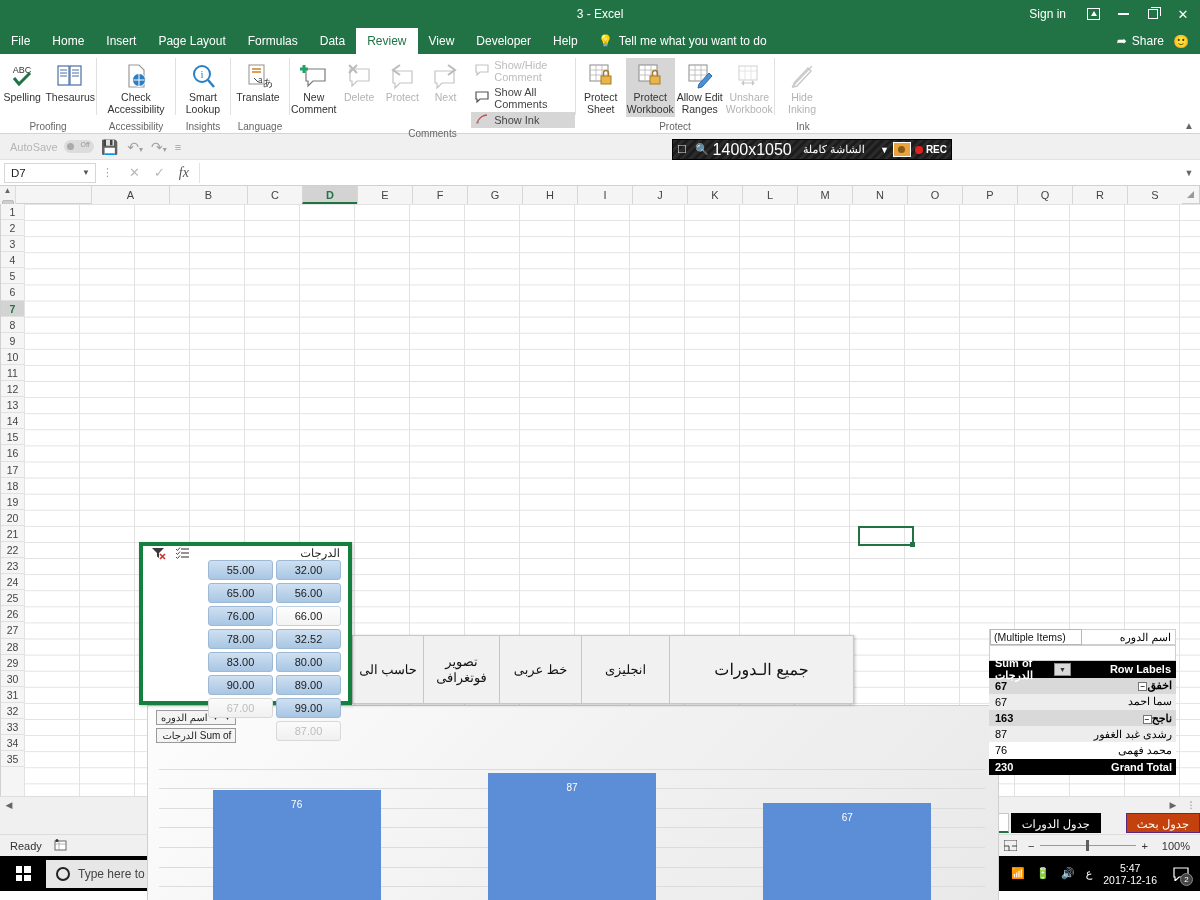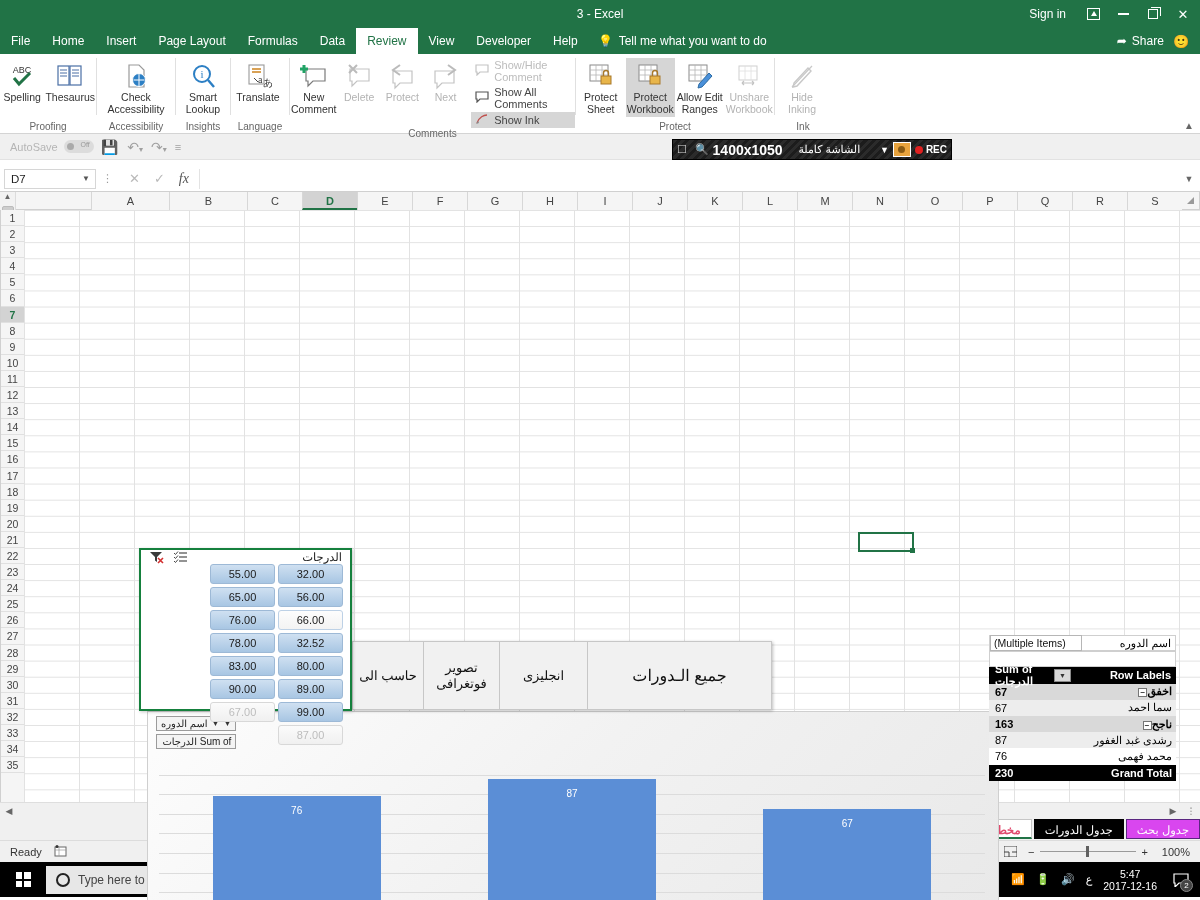--- a/index.html
+++ b/index.html
@@ -69,42 +69,42 @@
 
   
   .recorder {
     position:absolute; left:672px; top:85px; width:280px; height:21px;
     background:
       repeating-linear-gradient(135deg,#2b2b2b 0 3px,#1c1c1c 3px 6px);
     border:1px solid #000;
     display:flex; align-items:center; z-index:50; color:#fff; font-size:10px;
   }
   .rec-ico { padding:0 4px; font-size:11px; color:#ddd; }
-  .rec-res { color:#fff; font-size:14px;font-weight:bold; }
+  .rec-res { color:#fff; font-size:16px; }
   .rec-mid { flex:1; text-align:center; color:#fff; font-size:11px; direction:rtl;}
   .rec-caret { color:#fff; font-size:9px; padding:0 4px;}
   .rec-cam { width:18px;height:15px;border:1px solid #fff; background:#e8a33d; display:flex;align-items:center;justify-content:center;}
   .rec-cam i { display:block;width:7px;height:7px;border-radius:50%;background:#8a5a12;}
   .rec-label { display:flex;align-items:center;gap:3px;padding:0 4px;font-weight:bold;font-size:10px;}
   .rec-dot { width:8px;height:8px;border-radius:50%;background:#e02020;display:inline-block;}
 
   
   .qat {
     height:26px; background:#f0f0f0; display:flex; align-items:center;
     gap:8px; padding-left:10px; border-bottom:1px solid #e2e2e2;
   }
   .autosave { font-size:11px; color:#b5b5b5; display:flex; align-items:center; gap:6px;}
   .as-toggle { width:30px;height:13px;border-radius:7px;background:#dcdcdc;position:relative;font-size:7px;color:#999;}
   .as-toggle:before{content:"";position:absolute;left:3px;top:3px;width:7px;height:7px;border-radius:50%;background:#aaa;}
   .as-toggle span{position:absolute;right:4px;top:1px;font-size:7px;}
   .qat-ico { font-size:14px; color:#a0a0a0; }
   .qat-ico.save { color:#8d45a8; }
 
   
-  .fbar { height:26px; background:#fff; display:flex; align-items:center; border-bottom:1px solid #d0d0d0;margin-top:6px;}
+  .fbar { height:26px; background:#fff; display:flex; align-items:center; border-bottom:1px solid #d0d0d0;}
   .namebox {
     width:92px; height:20px; margin-left:4px; border:1px solid #d6d6d6; background:#fff;
     display:flex; align-items:center; font-size:11.5px; padding-left:6px; color:#222;
   }
   .namebox .cv { flex:1; }
   .namebox .cdrop { font-size:8px; color:#555; padding-right:5px;}
   .fbar-dots { color:#999; font-size:11px; padding:0 6px;}
   .fbtns { display:flex; gap:14px; padding:0 10px; color:#b9b9b9; font-size:13px; align-items:center;}
   .fbtns .fx { font-style:italic; color:#555; font-family:Liberation Serif, serif; font-size:14px;}
   .finput { flex:1; height:20px; border-left:1px solid #e3e3e3; background:#fff;}
@@ -137,21 +137,21 @@
   }
   .active-cell {
     position:absolute; left:858px; top:322px; width:56px; height:20px;
     border:2px solid #217346; background:transparent; z-index:8;
   }
   .active-cell:after{content:"";position:absolute;right:-3px;bottom:-3px;width:5px;height:5px;background:#217346;}
 
   
   .slicer {
     position:absolute; left:139px; top:356px; width:213px; height:163px;
-    background:#fff; border:2px solid #15803d; z-index:20;
+    background:#fff; border:4px solid #15803d; z-index:20;
     box-shadow:1px 1px 3px rgba(0,0,0,.22);
     display:flex; flex-direction:column;
   }
   .slicer-head { height:26px; display:flex; align-items:center; padding:0 8px; direction:rtl;}
   .slicer-title { flex:1; font-size:11.5px; color:#222; text-align:right; }
   .slicer-ico { display:flex; gap:8px; direction:ltr; }
   .sico { width:16px;height:14px; position:relative;}
   .slicer-grid { flex:1; display:flex; flex-wrap:wrap; direction:rtl; padding:0 7px; align-content:flex-start; gap:3px 3px;}
   .sitem {
     width:65px; height:20px; line-height:18px; text-align:center;
@@ -222,21 +222,21 @@
   .pv-total { background:#000; color:#fff; font-weight:bold;}
   .pv-expand { width:9px;height:9px;border:1px solid #767676;background:#fff;font-size:8px;line-height:7px;text-align:center;display:inline-block;margin-left:3px;color:#333;}
 
   
   .hscroll { height:16px; background:#f0f0f0; display:flex; align-items:center; border-top:1px solid #dedede;}
   .hs-arrow { width:18px; text-align:center; font-size:9px; color:#666;}
   .hs-track { flex:1; position:relative; height:12px;}
   .hs-thumb { position:absolute; left:423px; width:40px; height:12px; background:#cdcdcd; border:1px solid #bbb; border-radius:2px;}
   .tabbar { height:22px; background:#f0f0f0; display:flex; align-items:center; flex-direction:row-reverse; padding-left:6px; gap:2px;}
   .sheet-tab { height:20px; line-height:20px; padding:0 10px; font-size:11.5px; border:1px solid #c6c6c6; direction:rtl;}
-  .st-search { background:#d946ef; color:#fff; border-color:#5a2680;}
+  .st-search { background:#c2410c; color:#fff; border-color:#5a2680;margin-left:23px;}
   .st-courses { background:#000; color:#fff; border-color:#000;}
   .st-charts { background:#fff; color:#e04a6e; border-bottom:2px solid #217346; font-weight:bold;}
   .addsheet { width:22px; text-align:center; color:#8d8d8d; font-size:13px; }
 
   
   .statusbar { height:22px; background:#f0f0f0; display:flex; align-items:center; border-top:1px solid #dcdcdc; font-size:11px; color:#333;}
   .sb-ready { padding-left:10px; }
   .sb-ico { padding-left:12px; font-size:11px; color:#555;}
   .sb-right { margin-left:auto; display:flex; align-items:center; gap:8px; padding-right:10px;}
   .vw-btn { width:20px;height:16px;display:flex;align-items:center;justify-content:center;font-size:11px;color:#444;}
@@ -710,20 +710,21 @@
         <div class="sitem">90.00</div>
         <div class="sitem">99.00</div>
         <div class="sitem dim">67.00</div>
         <div class="sitem dim">87.00</div>
       </div>
   </div>
 
   <div class="courses">
     <div class="cbtn c-all">جميع  الـدورات</div>
     <div class="cbtn c-eng">انجليزى</div>
+    <div class="cbtn c-ara">خط عربى</div>
     <div class="cbtn c-photo">تصوير فوتغرافى</div>
     <div class="cbtn c-comp">حاسب الى</div>
   </div>
 
   <div class="chart">
     <div class="chart-fields">
       <div class="cfield">
         <span class="fi">▼</span>
         <span class="fi">▼</span>
         <span>اسم الدوره</span>

